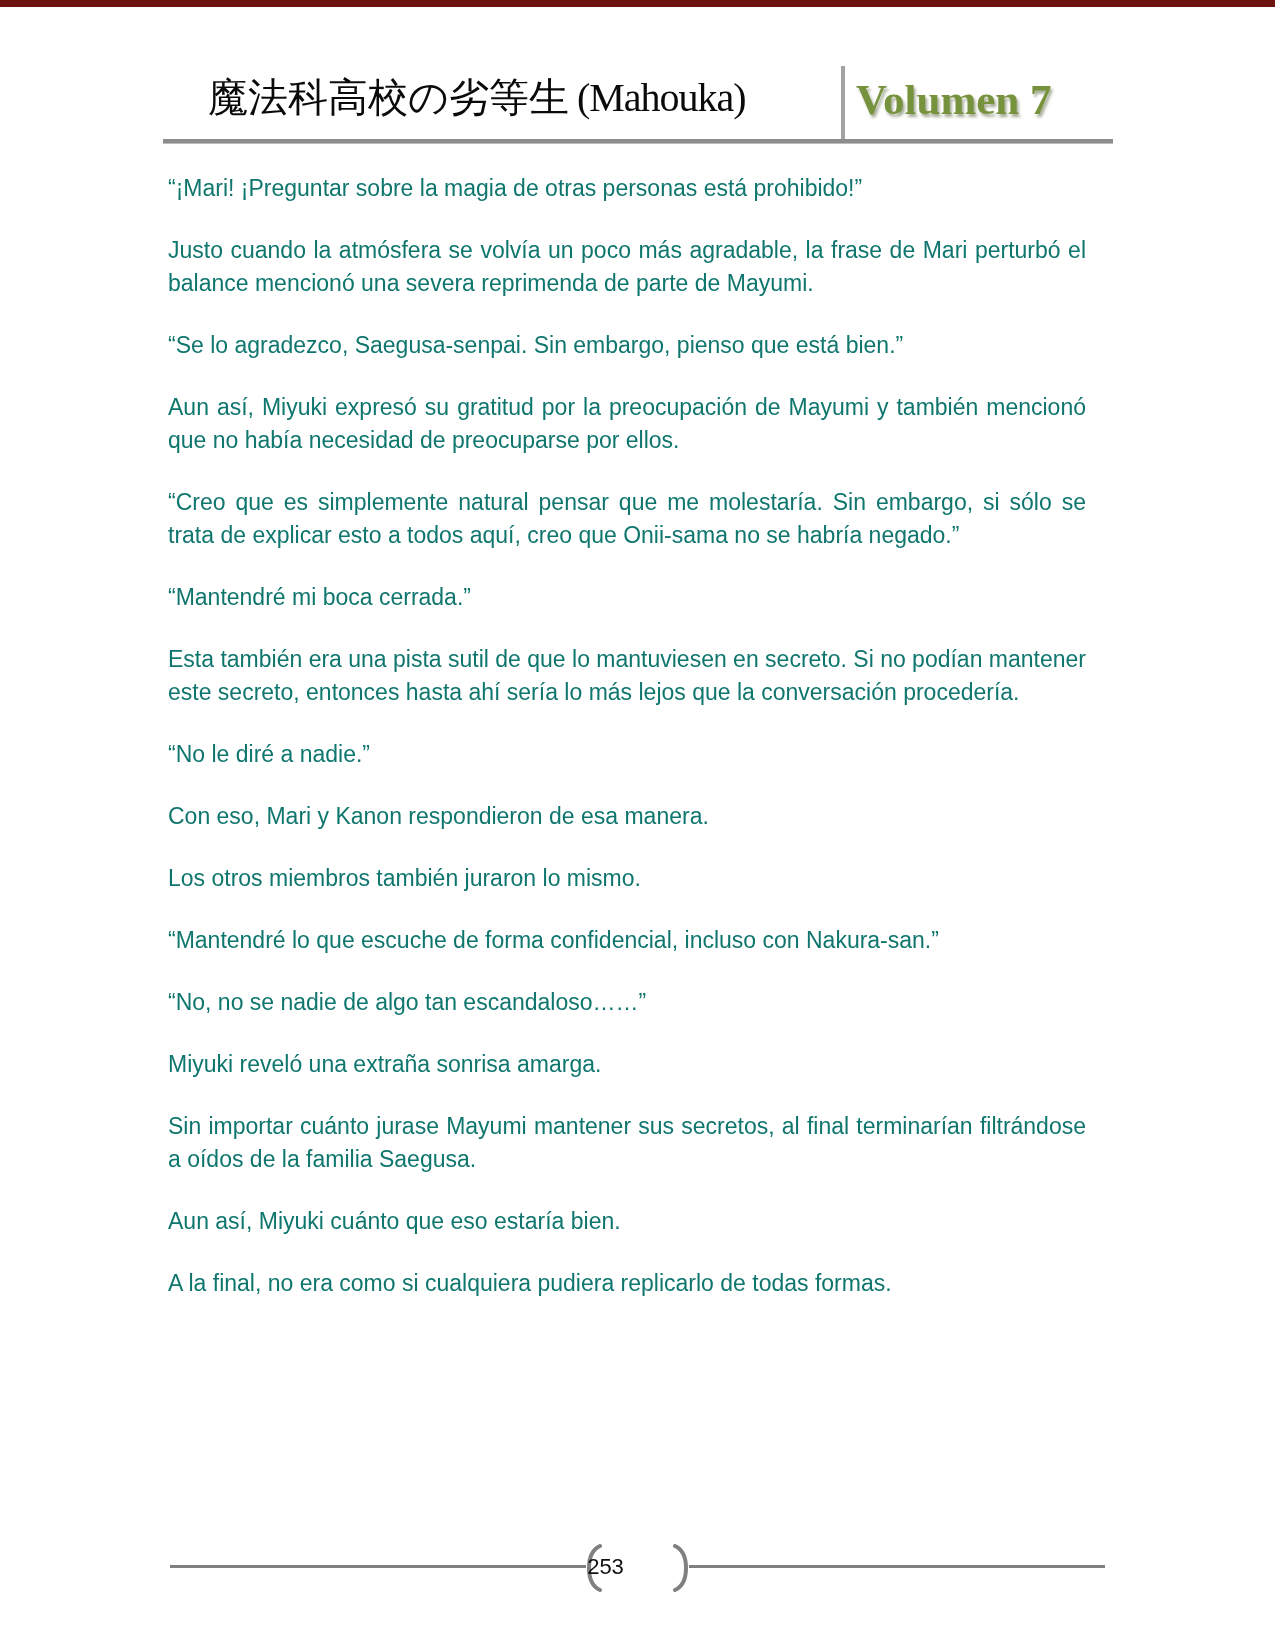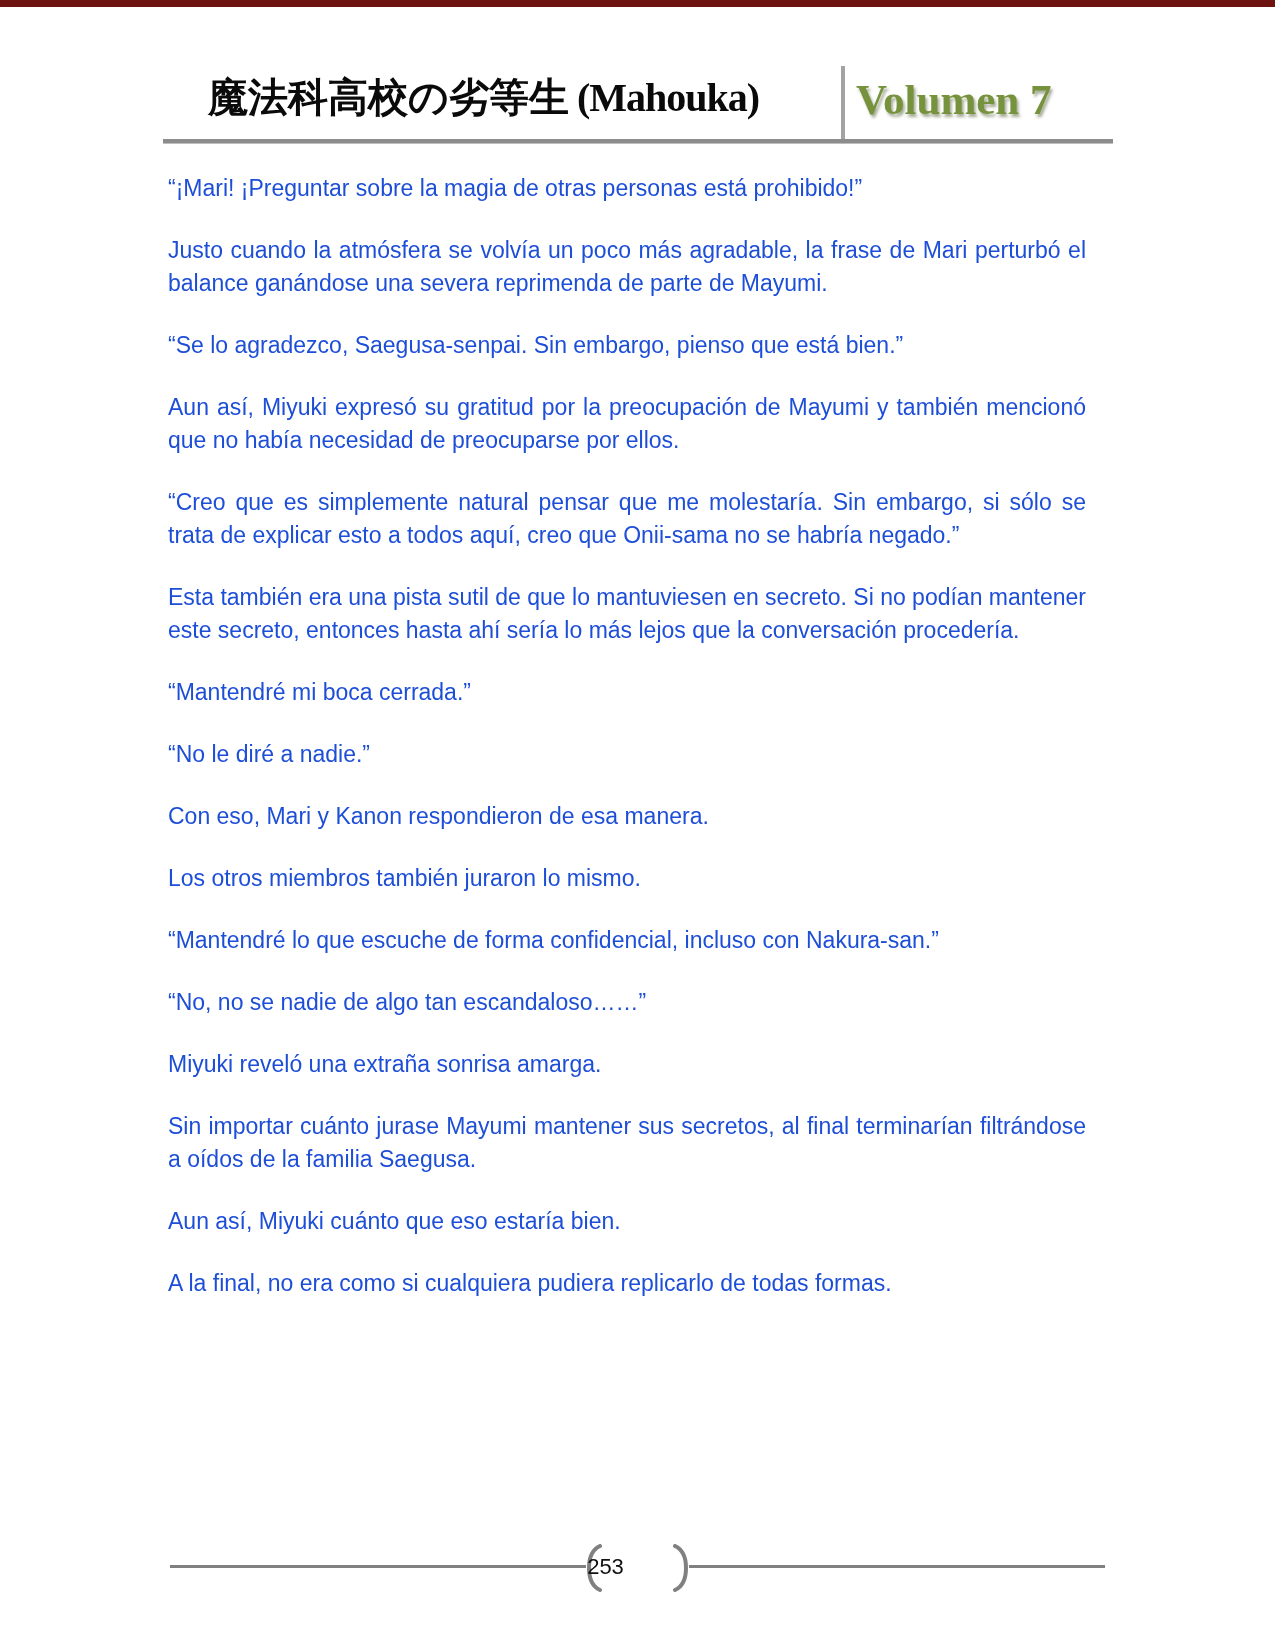--- a/index.html
+++ b/index.html
@@ -16,21 +16,21 @@
     position: absolute;
     top: 0; left: 0;
     width: 1275px; height: 7px;
     background: #6e1410;
   }
   
   .hdr-title {
     position: absolute;
     left: 208px; top: 70px;
     font-family: "Liberation Serif", "DejaVu Serif", serif;
-    font-weight: 700;
+    font-weight: 400;
     font-size: 40px;
     line-height: 56px;
     color: #0a0a0a;
     white-space: nowrap;
   }
   .hdr-title .latin { margin-left: 8px; letter-spacing: -1px; }
   .hdr-divider {
     position: absolute;
     left: 841px; top: 66px;
     width: 4px; height: 76px;
@@ -53,21 +53,21 @@
     left: 163px; top: 139px;
     width: 950px; height: 5px;
     background: #8c8c8c;
     border-bottom: 1px solid #bdbdbd;
   }
   
   .content {
     position: absolute;
     left: 168px; top: 172px;
     width: 918px;
-    color: #1d4ed8;
+    color: #0f766e;
     font-size: 23px;
     line-height: 33px;
   }
   .content .para {
     text-align: justify;
     margin-bottom: 29px;
   }
   
   .ftr-line {
     position: absolute;
@@ -104,26 +104,26 @@
 
   <div class="hdr-title">
     <span>魔法科高校の劣等生</span><span class="latin">(Mahouka)</span>
   </div>
   <div class="hdr-divider"></div>
   <div class="hdr-volume">Volumen 7</div>
   <div class="hdr-rule"></div>
 
   <div class="content">
     <div class="para">“¡Mari! ¡Preguntar sobre la magia de otras personas está prohibido!”</div>
-    <div class="para">Justo cuando la atmósfera se volvía un poco más agradable, la frase de Mari perturbó el balance ganándose una severa reprimenda de parte de Mayumi.</div>
+    <div class="para">Justo cuando la atmósfera se volvía un poco más agradable, la frase de Mari perturbó el balance mencionó una severa reprimenda de parte de Mayumi.</div>
     <div class="para">“Se lo agradezco, Saegusa-senpai. Sin embargo, pienso que está bien.”</div>
     <div class="para">Aun así, Miyuki expresó su gratitud por la preocupación de Mayumi y también mencionó que no había necesidad de preocuparse por ellos.</div>
     <div class="para">“Creo que es simplemente natural pensar que me molestaría. Sin embargo, si sólo se trata de explicar esto a todos aquí, creo que Onii-sama no se habría negado.”</div>
+    <div class="para">“Mantendré mi boca cerrada.”</div>
     <div class="para">Esta también era una pista sutil de que lo mantuviesen en secreto. Si no podían mantener este secreto, entonces hasta ahí sería lo más lejos que la conversación procedería.</div>
-    <div class="para">“Mantendré mi boca cerrada.”</div>
     <div class="para">“No le diré a nadie.”</div>
     <div class="para">Con eso, Mari y Kanon respondieron de esa manera.</div>
     <div class="para">Los otros miembros también juraron lo mismo.</div>
     <div class="para">“Mantendré lo que escuche de forma confidencial, incluso con Nakura-san.”</div>
     <div class="para">“No, no se nadie de algo tan escandaloso……”</div>
     <div class="para">Miyuki reveló una extraña sonrisa amarga.</div>
     <div class="para">Sin importar cuánto jurase Mayumi mantener sus secretos, al final terminarían filtrándose a oídos de la familia Saegusa.</div>
     <div class="para">Aun así, Miyuki cuánto que eso estaría bien.</div>
     <div class="para">A la final, no era como si cualquiera pudiera replicarlo de todas formas.</div>
   </div>

